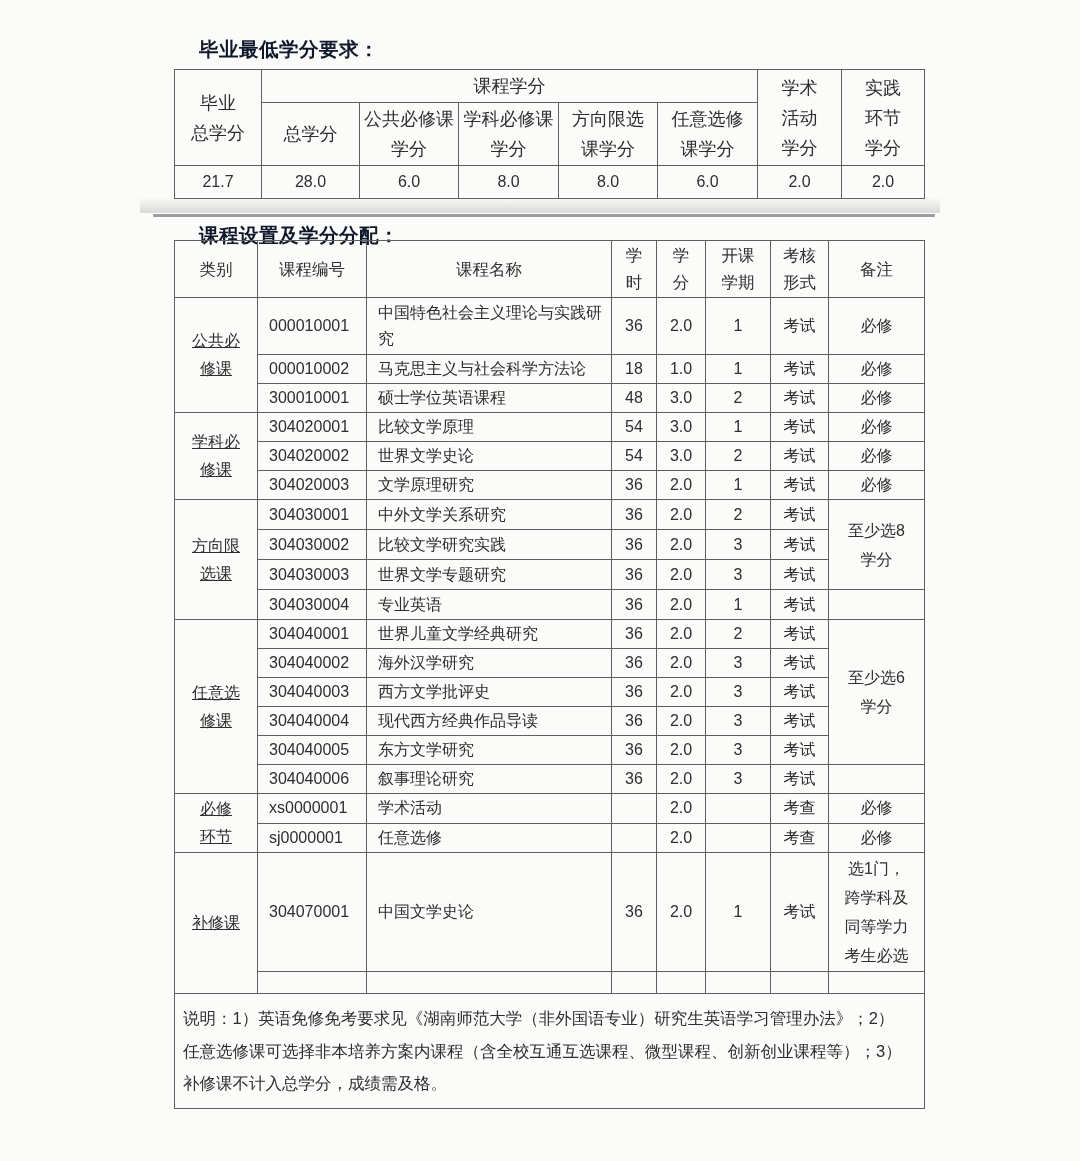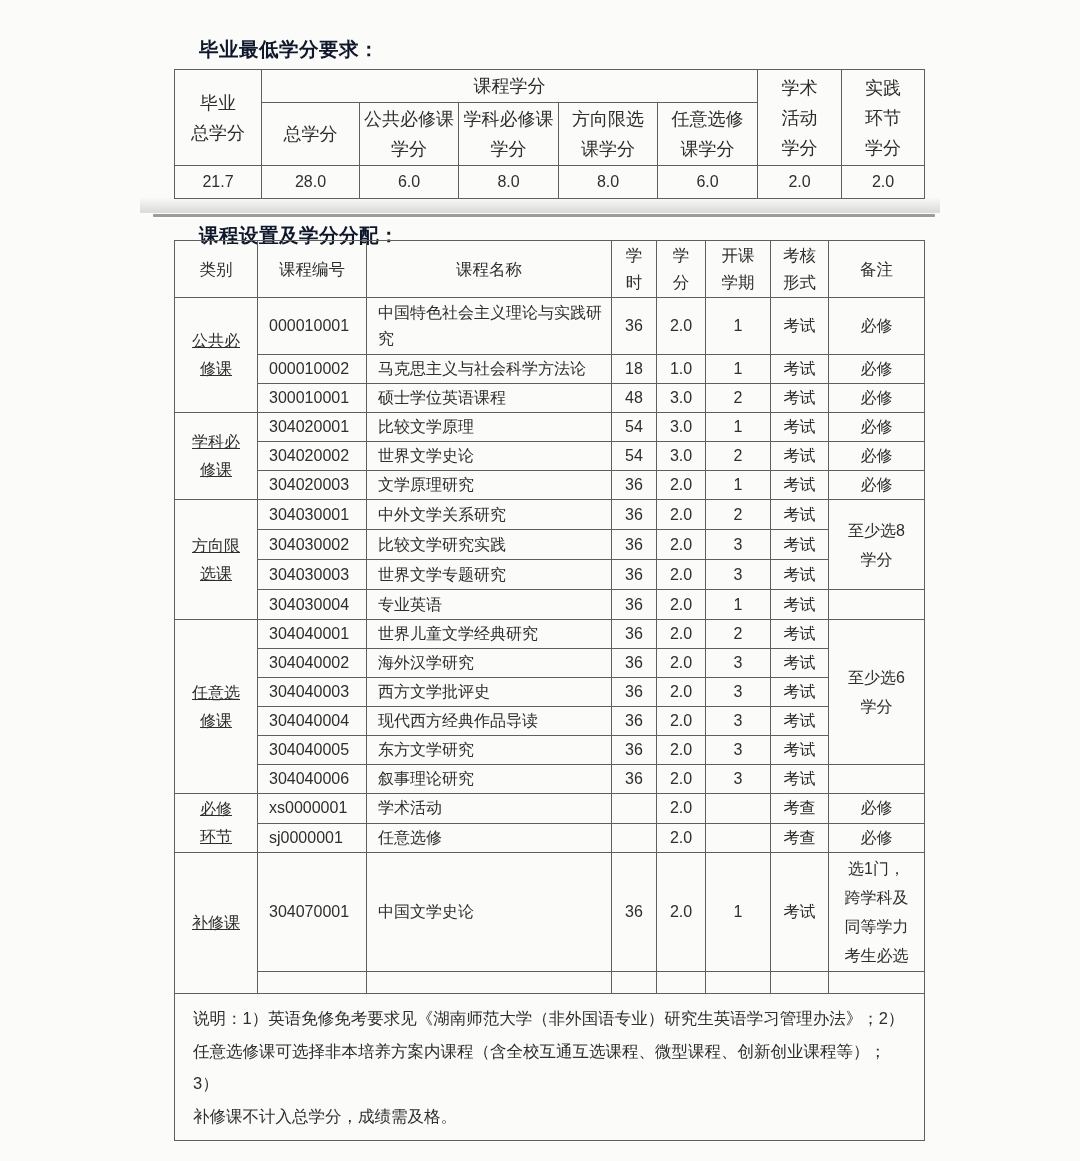--- a/index.html
+++ b/index.html
@@ -47,21 +47,21 @@
   #tbl1 td { line-height:30px; font-size:18px; }
   #tbl1 .vals td { font-size:16px; }
 
   #tbl2 { top:240px; }
   #tbl2 td.al { text-align:left; padding-left:11px; }
   #tbl2 td.cat { line-height:28px;text-decoration:underline; }
   #tbl2 td.remark-multi { line-height:29px; padding:1px 2px; }
   #tbl2 td.hdr { line-height:27px; font-size:16.5px; }
   #tbl2 td.note-cell {
     text-align:left; vertical-align:middle;
-    padding:8px 18px; font-size:16.5px; line-height:32.5px;
+    padding:8px 8px; font-size:16.5px; line-height:32.5px;
   }
 </style>
 </head>
 <body>
 
 <div class="page">
 
   <h2 class="title title-1">毕业最低学分要求：</h2>
 
   <table class="grid" id="tbl1">

